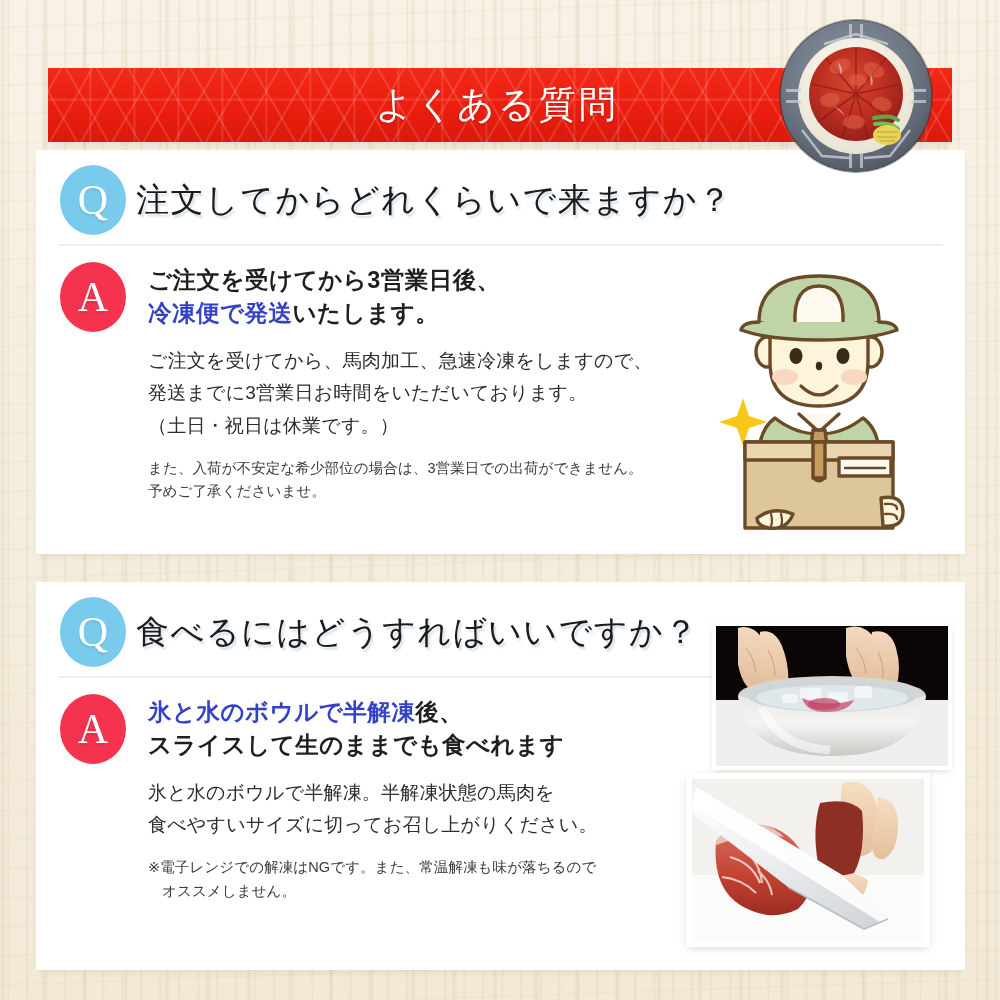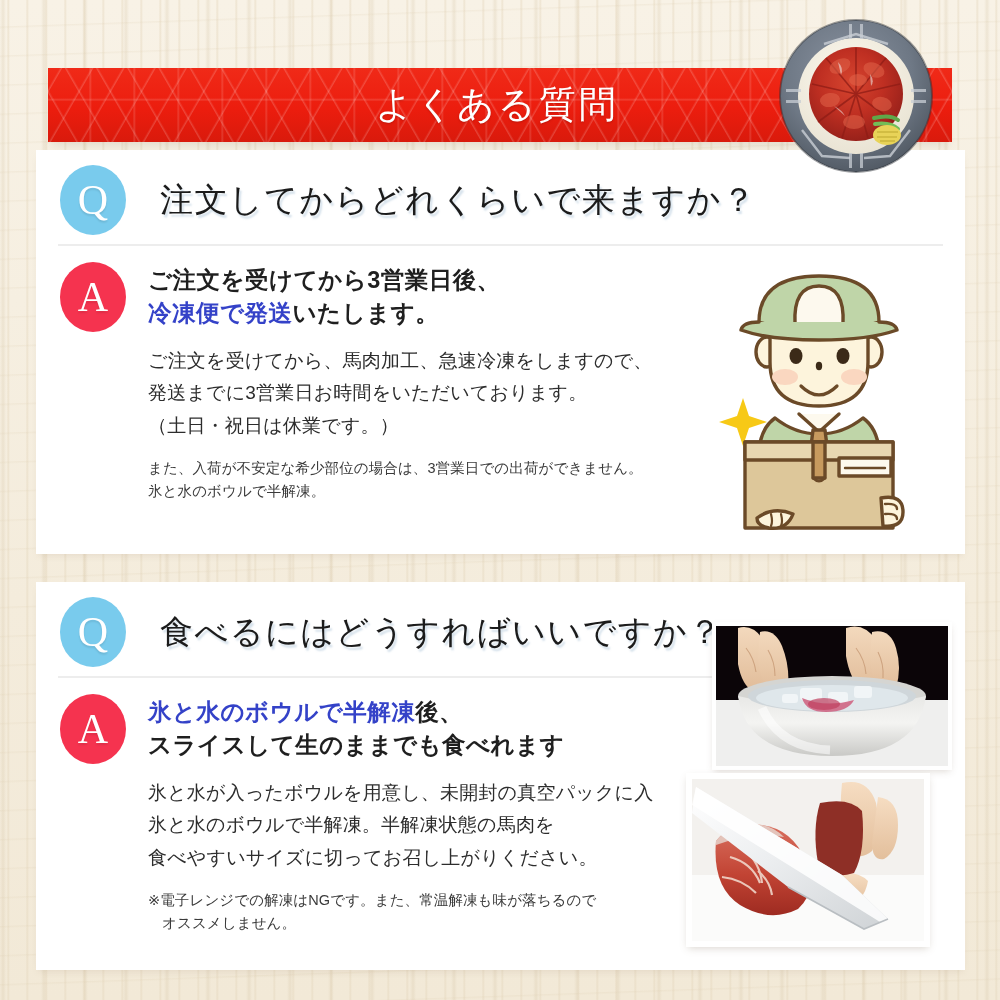--- a/index.html
+++ b/index.html
@@ -138,21 +138,21 @@
     line-height: 1;
     text-shadow: 0 2px 2px rgba(0,0,0,0.10);
   }
   .badge-q { background: #79cbed; }
   .badge-a { background: #f5334f; }
 
   .q-text {
     font-family: "Liberation Serif", "DejaVu Serif", serif;
     font-size: 33px;
     color: #1b1b1b;
-    margin-left: 34px;
+    margin-left: 10px;
     letter-spacing: 1.5px;
     text-shadow: 2px 3px 2px rgba(150,180,205,0.40);
     white-space: nowrap;
   }
 
   .divider {
     height: 2px;
     background: #ededed;
     margin: 16px 22px 0 22px;
   }
@@ -339,21 +339,21 @@
           <span class="hl">冷凍便で発送</span><span>いたします。</span>
         </div>
       </div>
       <div class="a-para">
         <div>ご注文を受けてから、馬肉加工、急速冷凍をしますので、</div>
         <div>発送までに3営業日お時間をいただいております。</div>
         <div>（土日・祝日は休業です。）</div>
       </div>
       <div class="a-note">
         <div>また、入荷が不安定な希少部位の場合は、3営業日での出荷ができません。</div>
-        <div>氷と水のボウルで半解凍。</div>
+        <div>予めご了承くださいませ。</div>
       </div>
     </div>
   </div>
 
   <div class="delivery-illo">
     <svg viewBox="0 0 246 290" width="246" height="290">
       <g fill="none" stroke="#6b4a28" stroke-width="3.4" stroke-linecap="round" stroke-linejoin="round">
 
         <path d="M48 152 L54 170 L72 176 L54 182 L48 200 L42 182 L24 176 L42 170 Z" fill="#f7c916" stroke="none"></path>
 
@@ -415,21 +415,20 @@
   <div class="a-row">
     <div class="badge badge-a">A</div>
     <div class="a-body">
       <div class="a-head">
         <div>
           <span class="hl">氷と水のボウルで半解凍</span><span>後、</span>
         </div>
         <div>スライスして生のままでも食べれます</div>
       </div>
       <div class="a-para">
-        <div>氷と水が入ったボウルを用意し、未開封の真空パックに入</div>
         <div>氷と水のボウルで半解凍。半解凍状態の馬肉を</div>
         <div>食べやすいサイズに切ってお召し上がりください。</div>
       </div>
       <div class="a-note">
         <div>※電子レンジでの解凍はNGです。また、常温解凍も味が落ちるので</div>
         <div class="indent">オススメしません。</div>
       </div>
     </div>
   </div>
 </div>

